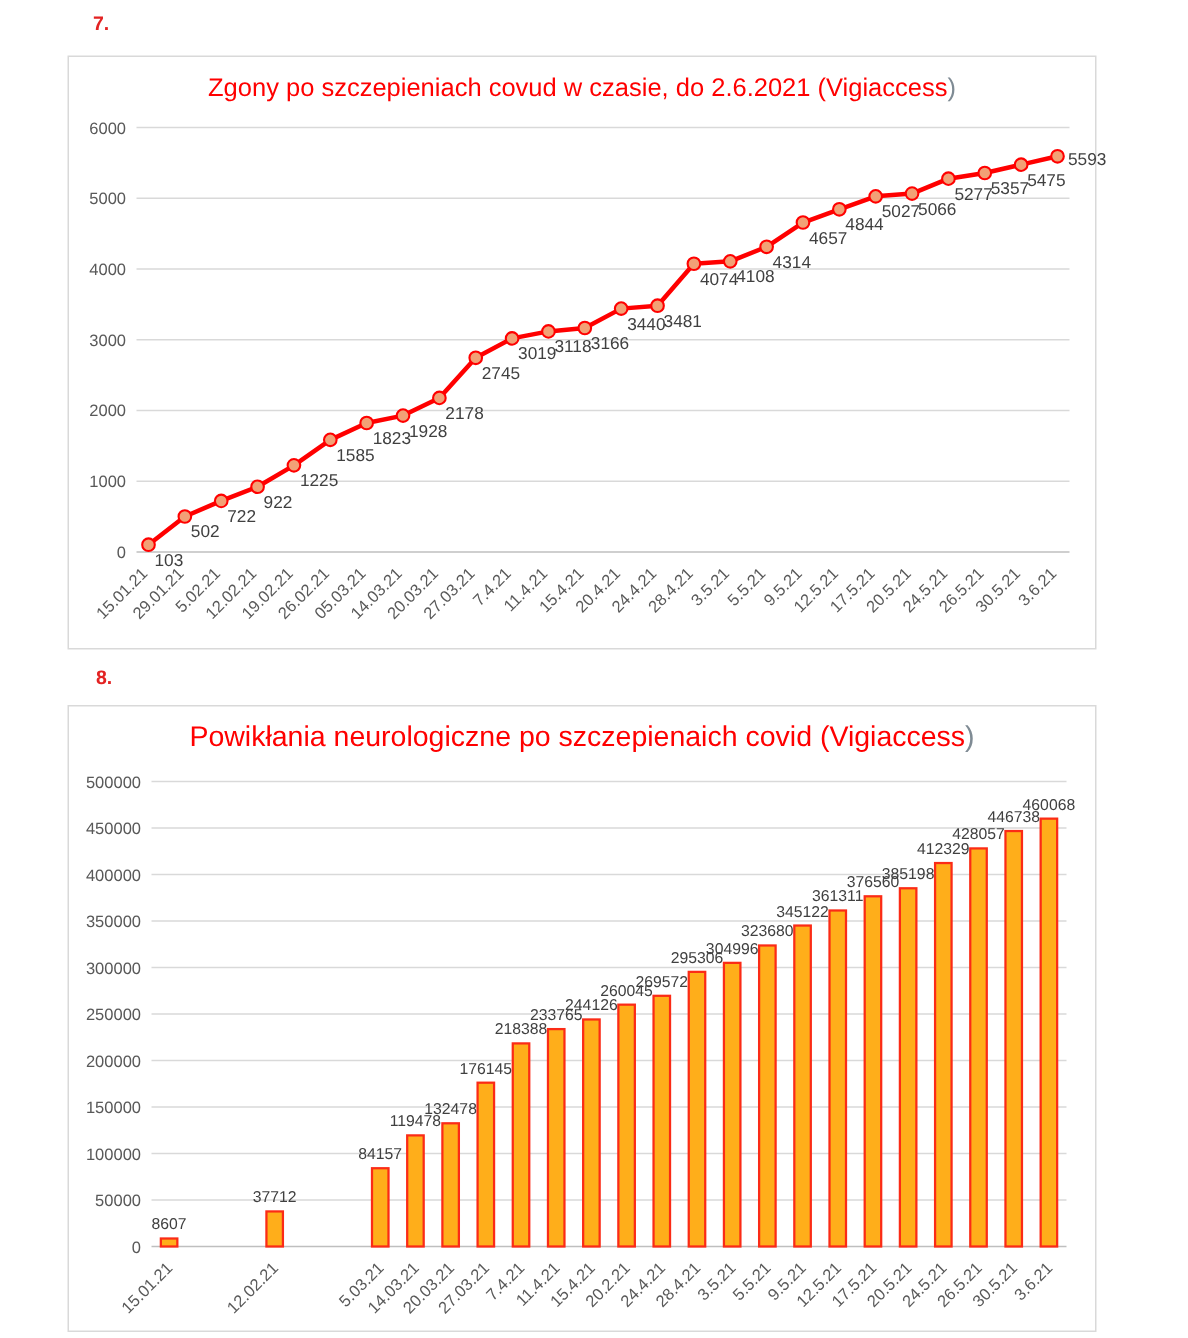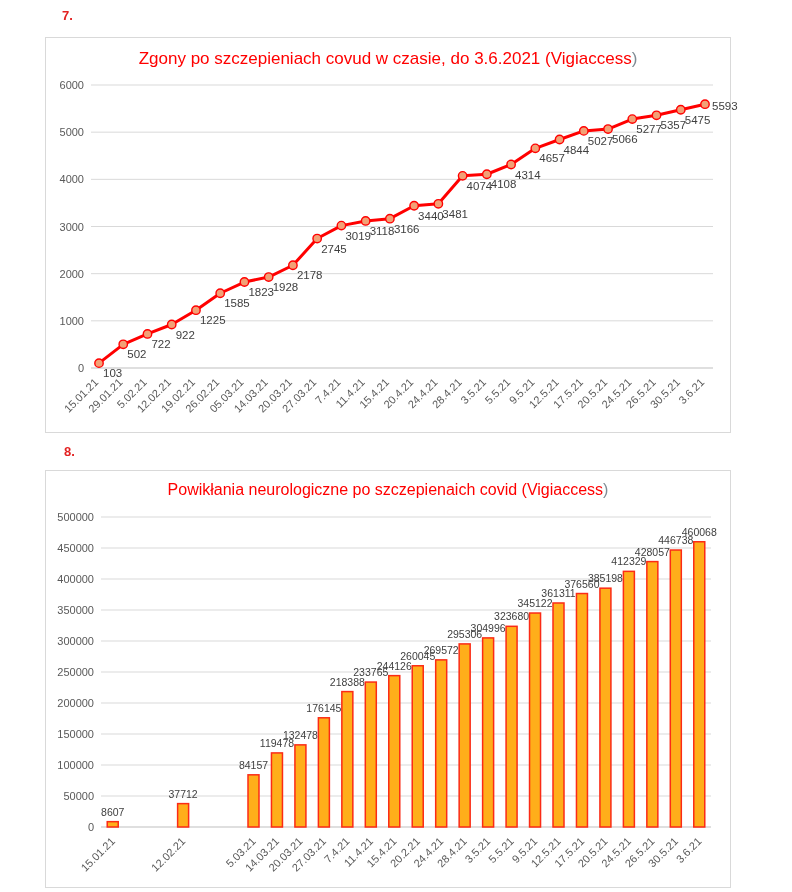--- a/index.html
+++ b/index.html
@@ -13,32 +13,32 @@
   #item7{left:62px;top:8px;}
   #item8{left:64px;top:444px;}
   .chart-box{
     position:absolute;background:#ffffff;border:1px solid #d9d9d9;box-sizing:border-box;
   }
   #chart1-box{left:45px;top:37px;width:686px;height:396px;}
   #chart2-box{left:45px;top:470px;width:686px;height:418px;}
   .chart-title{
     text-align:center;font-size:17px;color:#ff0000;padding-top:11px;white-space:nowrap;
   }
-  #chart2-box .chart-title{font-size:16px;padding-top:10px;}
+  #chart2-box .chart-title{font-size:19px;padding-top:10px;}
   .title-suffix{color:#7f8b94;}
   svg{display:block;overflow:visible;}
   svg text{font-family:"Liberation Sans",sans-serif;}
 </style>
 </head>
 <body>
 
 <div class="item-num" id="item7">7.</div>
 
 <div class="chart-box" id="chart1-box">
-  <div class="chart-title"><span>Zgony po szczepieniach covud w czasie, do 3.6.2021 (Vigiaccess</span><span class="title-suffix">)</span></div>
+  <div class="chart-title"><span>Zgony po szczepieniach covud w czasie, do 2.6.2021 (Vigiaccess</span><span class="title-suffix">)</span></div>
   <svg id="chart1-svg" width="686" height="358">
       <line x1="45" y1="299" x2="667" y2="299" stroke="#bfbfbf" stroke-width="1"></line>
       <text x="38" y="303" text-anchor="end" fill="#595959" font-size="11">0</text>
       <line x1="45" y1="251.83333333333334" x2="667" y2="251.83333333333334" stroke="#d9d9d9" stroke-width="1"></line>
       <text x="38" y="255.83333333333334" text-anchor="end" fill="#595959" font-size="11">1000</text>
       <line x1="45" y1="204.66666666666669" x2="667" y2="204.66666666666669" stroke="#d9d9d9" stroke-width="1"></line>
       <text x="38" y="208.66666666666669" text-anchor="end" fill="#595959" font-size="11">2000</text>
       <line x1="45" y1="157.5" x2="667" y2="157.5" stroke="#d9d9d9" stroke-width="1"></line>
       <text x="38" y="161.5" text-anchor="end" fill="#595959" font-size="11">3000</text>
       <line x1="45" y1="110.33333333333334" x2="667" y2="110.33333333333334" stroke="#d9d9d9" stroke-width="1"></line>

